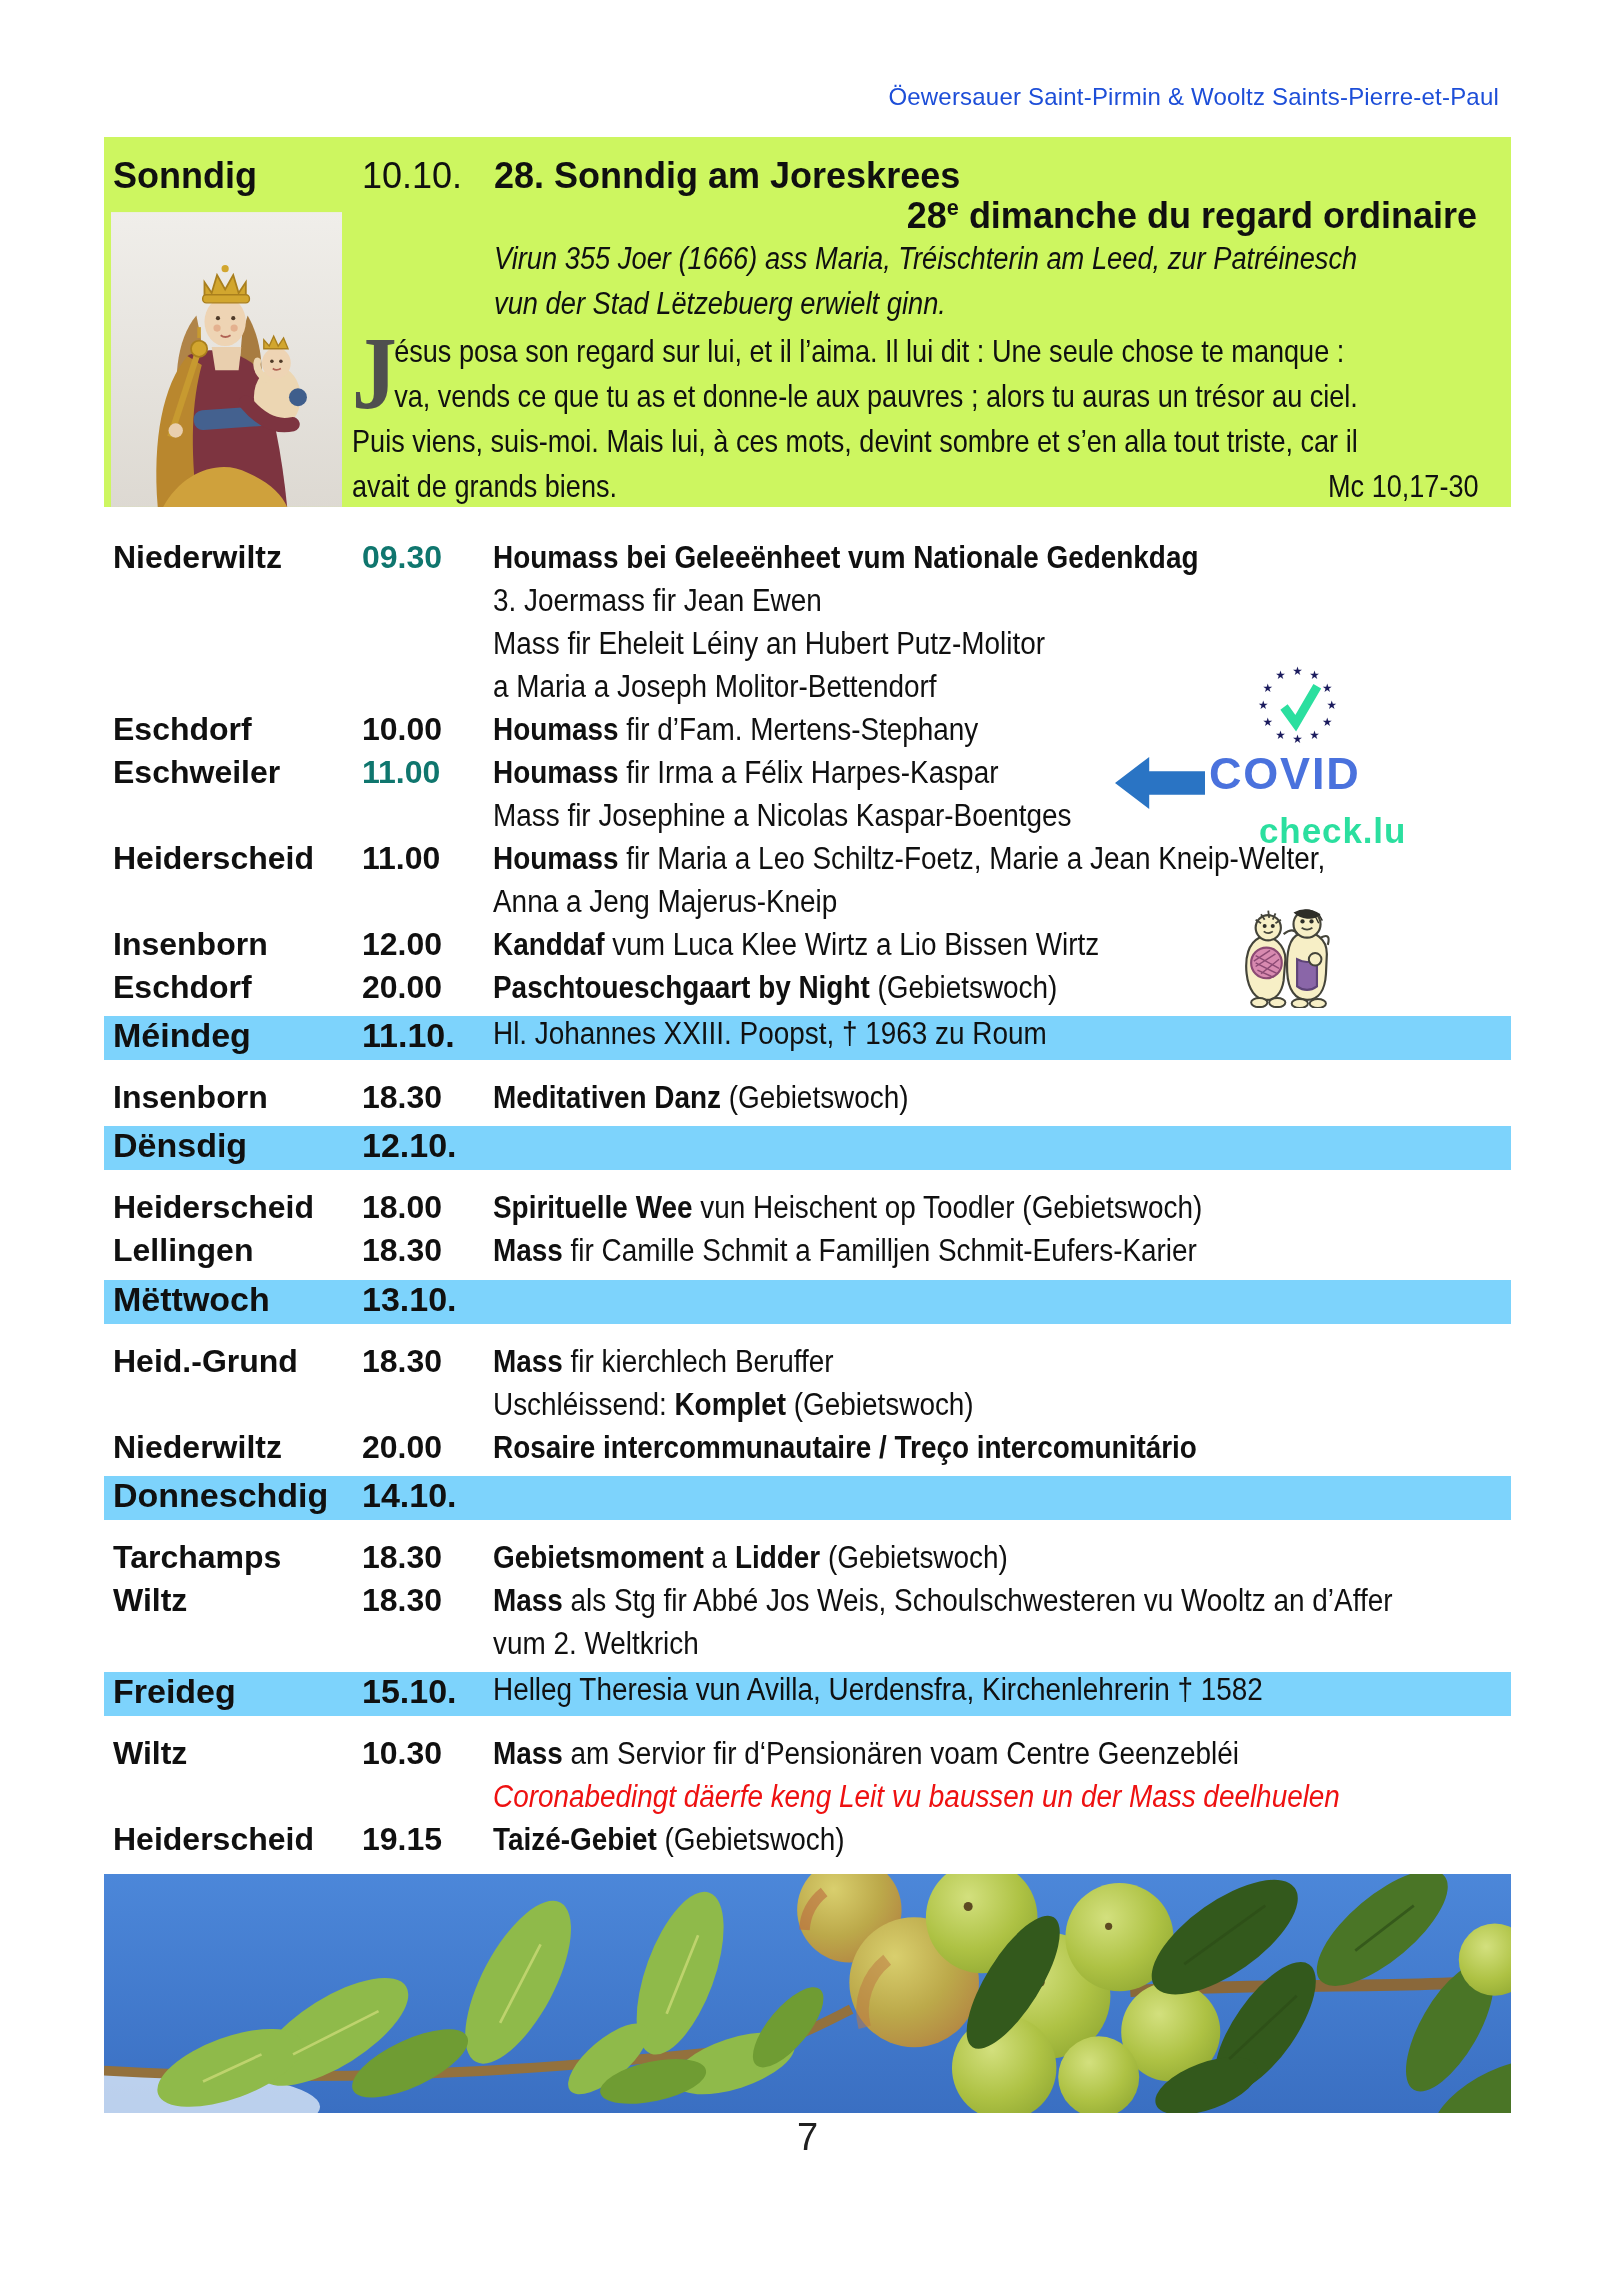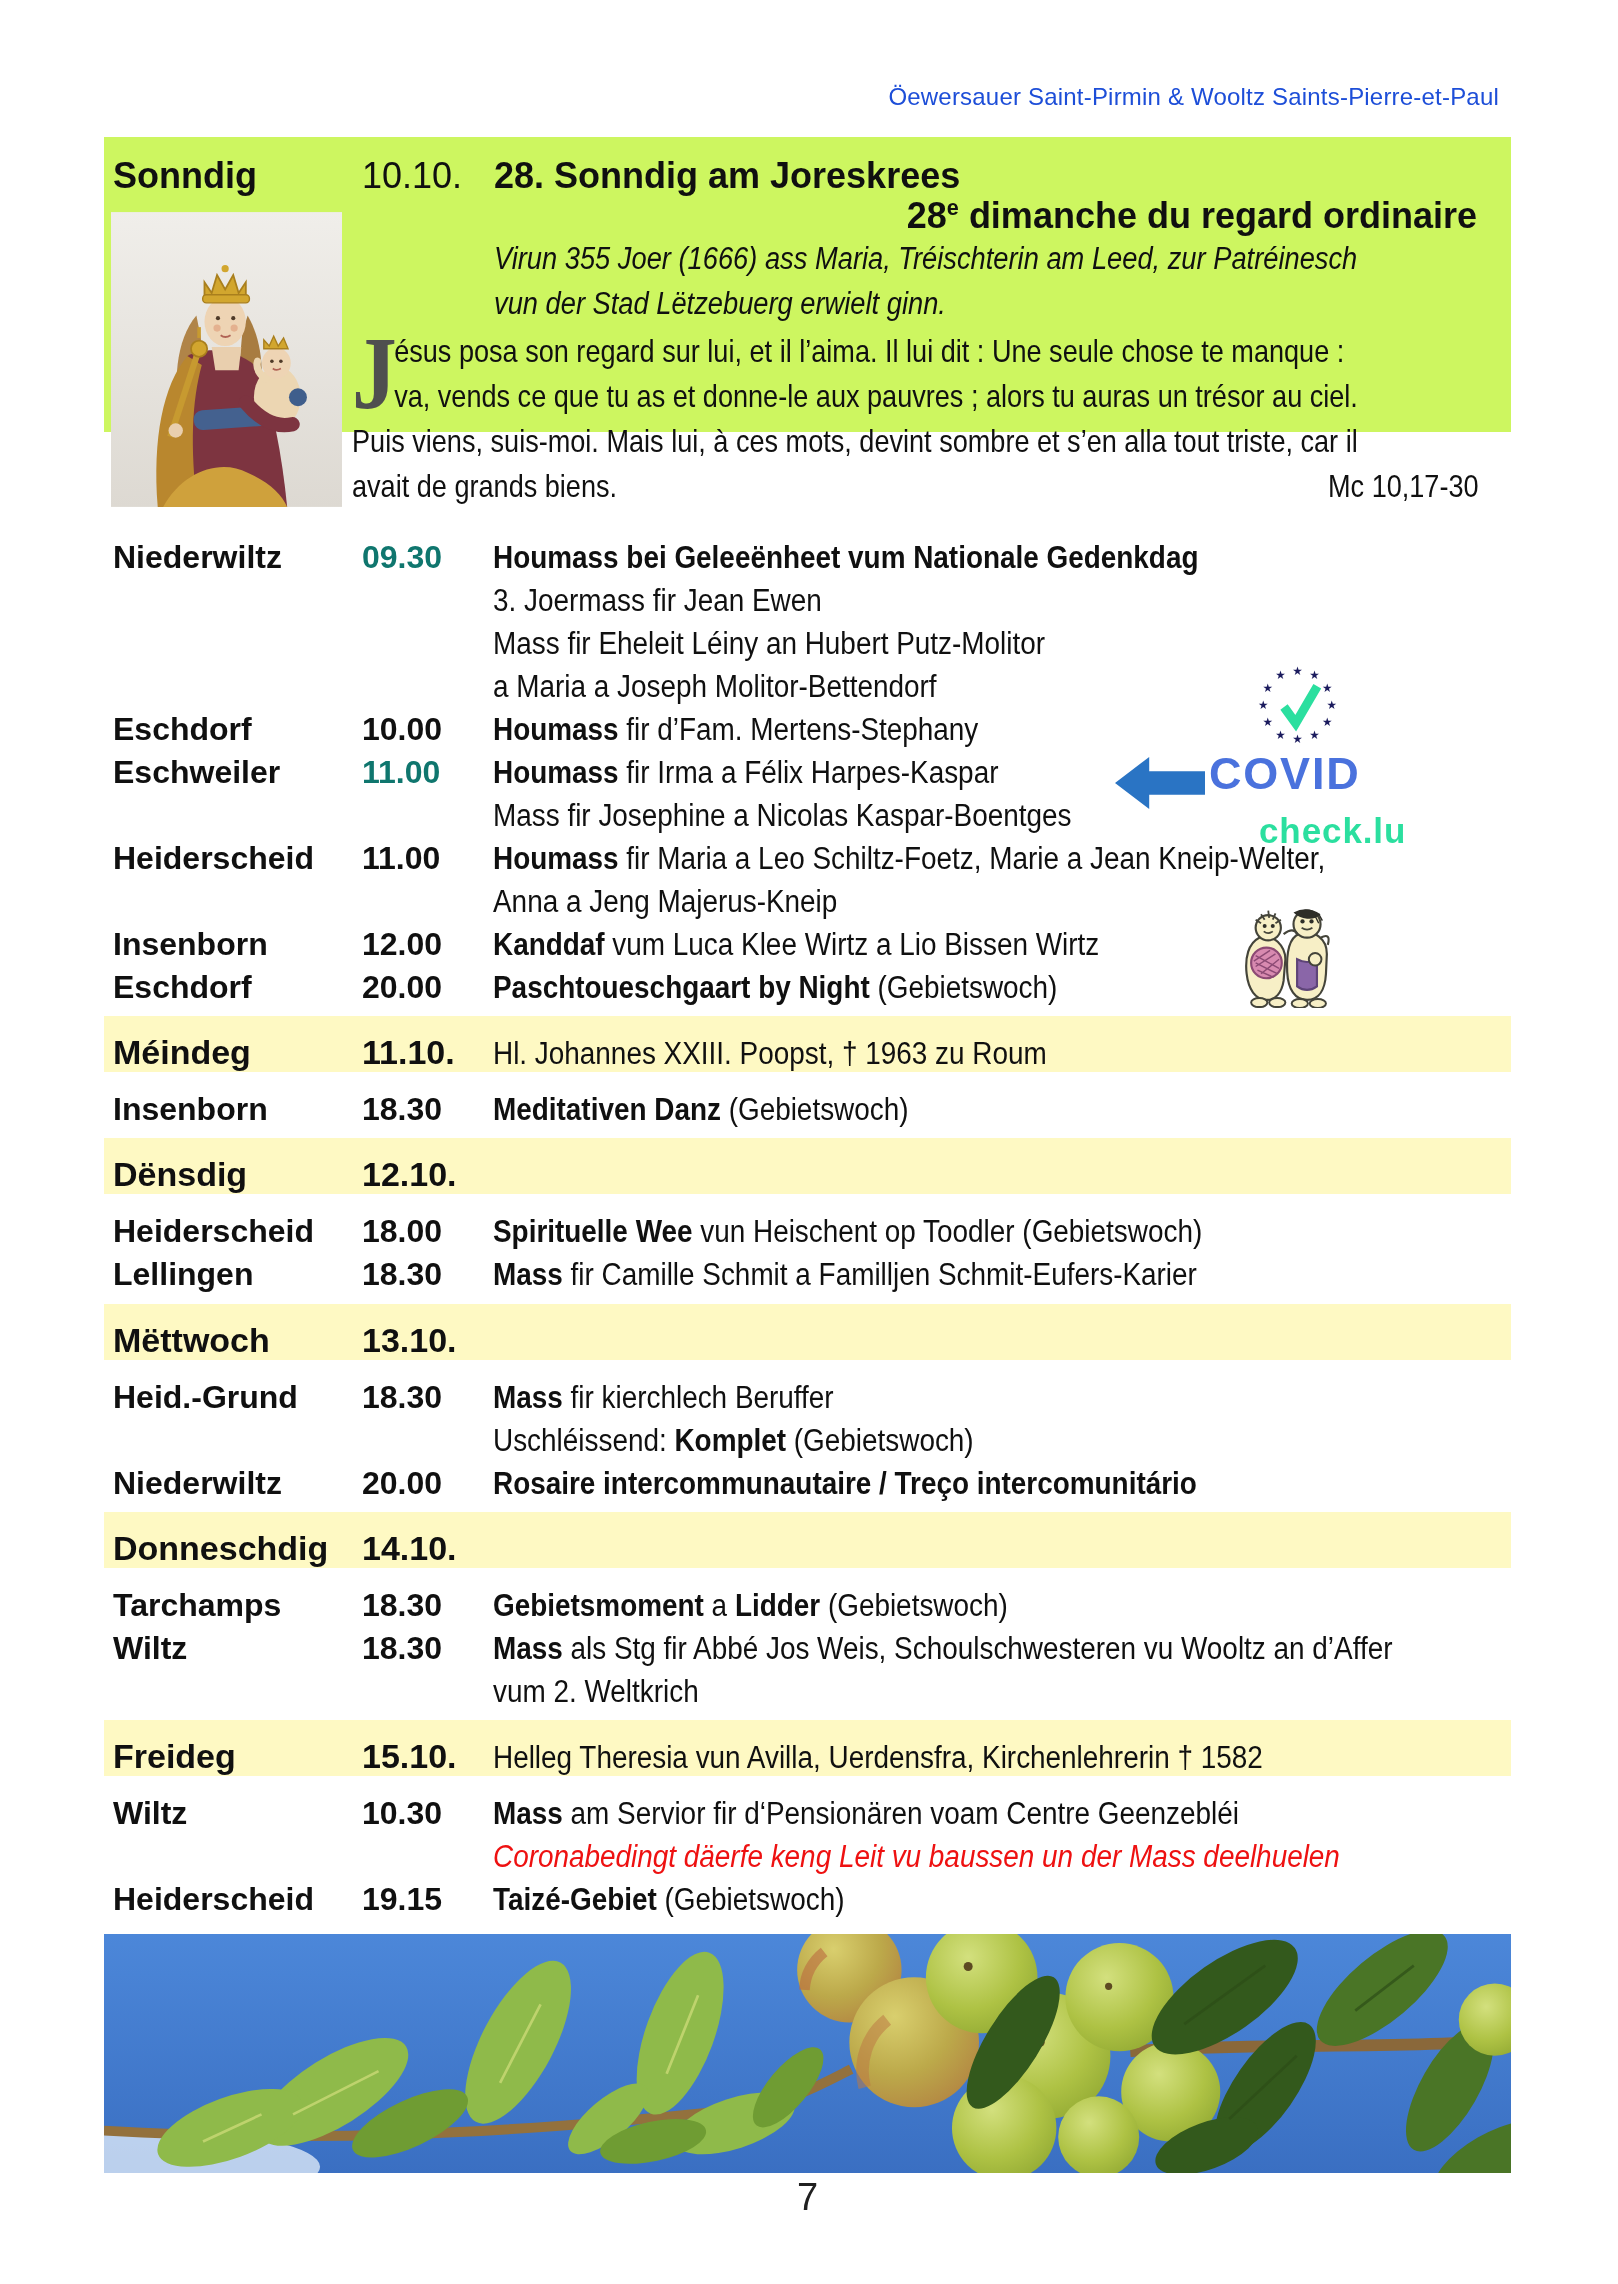--- a/index.html
+++ b/index.html
@@ -1,21 +1,21 @@
 <!DOCTYPE html>
 <html style="font-size:14.4px"><head>
 <meta charset="utf-8">
 <style>
   html,body{margin:0;padding:0;background:#ffffff;}
   .page{position:relative;width:1618px;height:2284px;background:#ffffff;overflow:hidden;
         font-family:"Liberation Sans",sans-serif;color:#101010;}
   
   .hdr{position:absolute;top:83px;right:119px;font-size:24px;color:#1d4ed8;letter-spacing:0.2px;}
   
-  .sunbox{position:absolute;left:104px;top:137px;width:1407px;height:295px;background:#cdf660;}
+  .sunbox{position:absolute;left:104px;top:137px;width:1407px;height:370px;background:#cdf660;}
   .sb-day{position:absolute;left:9px;top:18px;font-size:36px;font-weight:bold;}
   .sb-date{position:absolute;left:258px;top:18px;font-size:36px;font-weight:normal;}
   .sb-title{position:absolute;left:390px;top:18px;font-size:36px;font-weight:bold;white-space:nowrap;}
   .sb-fr{position:absolute;right:34px;top:58px;font-size:36px;font-weight:bold;white-space:nowrap;}
   .sb-fr sup{font-size:60%;}
   .sb-intro{position:absolute;left:390px;top:99px;width:1197px;font-style:italic;font-size:31px;
             line-height:45px;transform:scaleX(.88);transform-origin:0 0;white-space:nowrap;}
   .statue{position:absolute;left:7.2px;top:75px;width:231px;height:295px;}
   .gospel{position:absolute;left:248px;top:192px;width:1310px;font-size:31.5px;line-height:45px;
           transform:scaleX(.86);transform-origin:0 0;}
@@ -25,21 +25,21 @@
   .gl-last{display:flex;justify-content:space-between;white-space:nowrap;}
   
   .sched{position:absolute;left:104px;top:536px;width:1407px;}
   .srow{display:flex;height:43px;font-size:31px;line-height:43px;}
   .cl{flex:none;box-sizing:border-box;padding-left:9px;width:258px;font-weight:bold;font-size:32px;}
   .ct{flex:none;width:131px;font-weight:bold;font-size:32px;}
   .cd{flex:none;width:1026px;transform:scaleX(.9);transform-origin:0 50%;white-space:nowrap;}
   .cd b{font-weight:bold;}
   .red{color:#0f766e;}
   .ri{color:#ee1111;font-style:italic;}
-  .band{display:flex;align-items:flex-end;height:56px;margin:7.2px 0 16px 0;background:#fef9c3;
+  .band{display:flex;align-items:flex-start;height:44px;margin:7.2px 0 16px 0;background:#7dd3fc;
         font-size:31px;}
   .band .cl,.band .ct{font-size:34px;}
   .cartoon{position:absolute;left:1130px;top:371px;width:119px;height:101px;}
   .covid{position:absolute;left:1004px;top:126px;width:401px;height:176px;}
   .covid .stars{position:absolute;left:140px;top:0;width:99px;height:99px;}
   .covid .arrow{position:absolute;left:7.2px;top:93px;width:90px;height:56px;}
   .covid .t1{position:absolute;left:101px;top:86px;font-size:45px;font-weight:bold;color:#4a72dd;letter-spacing:1.8px;}
   .covid .t2{position:absolute;left:151px;top:135px;font-size:35px;font-weight:bold;color:#2bdf9f;letter-spacing:0.9px;margin-top:14px;}
   .photo{display:block;margin-top:12.6px;width:1407px;height:239px;}
   .pageno{margin-top:3.6px;text-align:center;font-size:38px;color:#202020;}

